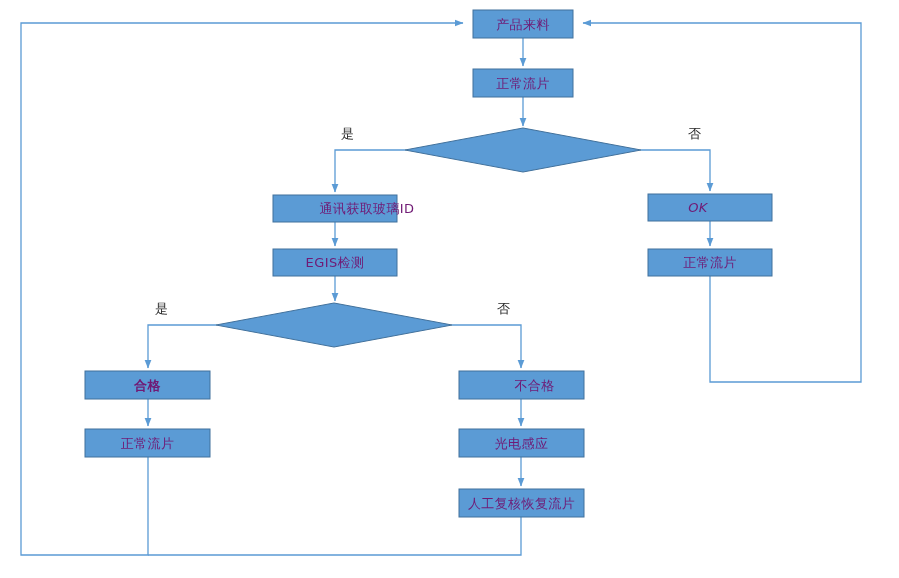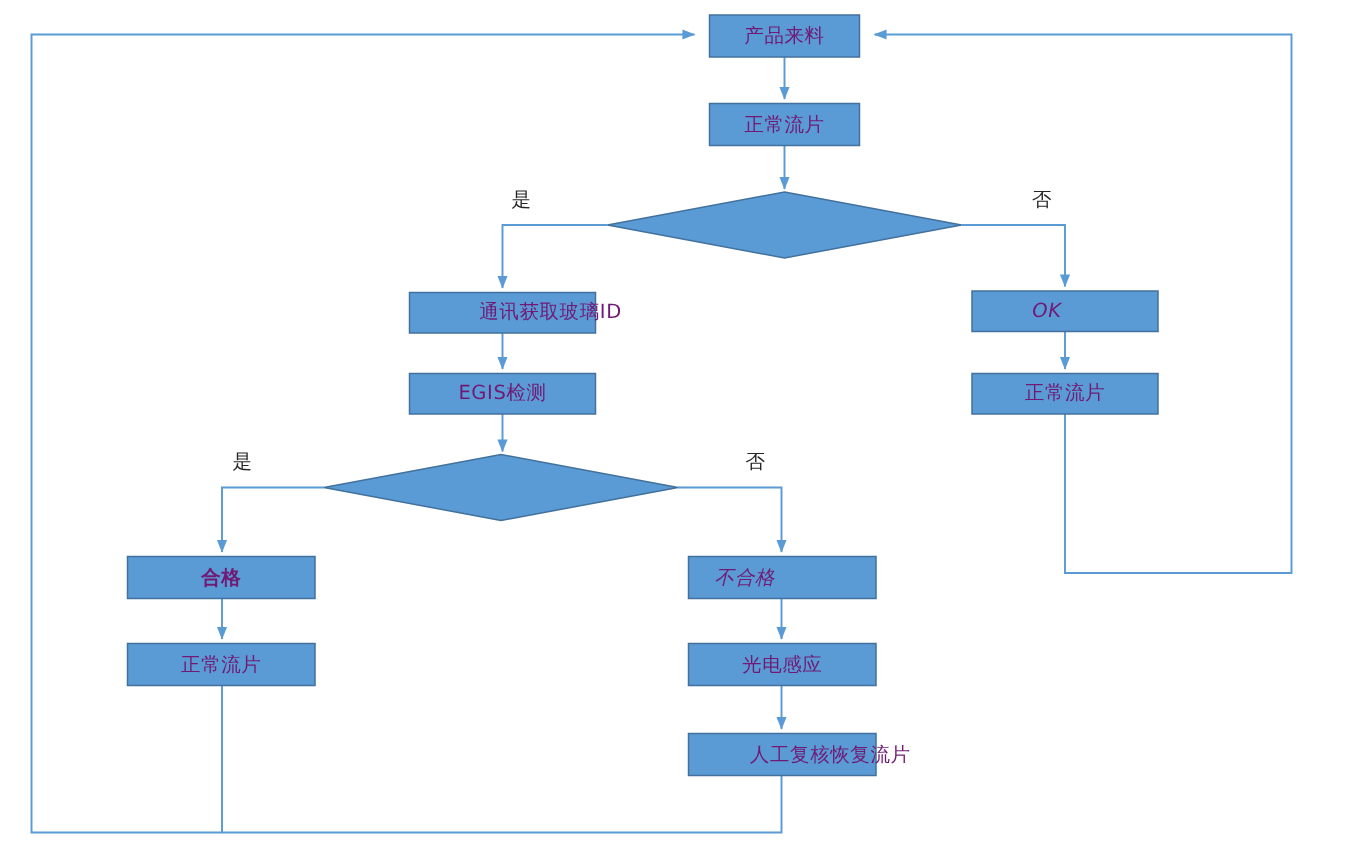--- a/index.html
+++ b/index.html
@@ -118,25 +118,25 @@
 
   <div class="node-label" style="left:648px; top:194px; width:100px; height:27px;font-style:italic;">OK</div>
 
   <div class="node-label" style="left:648px; top:249px; width:124px; height:27px;">正常流片</div>
 
 
   <div class="node-label" style="left:85px; top:371px; width:125px; height:28px;font-weight:bold;">合格</div>
 
   <div class="node-label" style="left:85px; top:429px; width:125px; height:28px;">正常流片</div>
 
-  <div class="node-label" style="left:437px; top:371px; width:119px; height:28px;font-style:italic;">不合格</div>
+  <div class="node-label" style="left:475px; top:371px; width:119px; height:28px;">不合格</div>
 
   <div class="node-label" style="left:459px; top:429px; width:125px; height:28px;">光电感应</div>
 
-  <div class="node-label" style="left:459px; top:489px; width:125px; height:28px;margin-left:32px;">人工复核恢复流片</div>
+  <div class="node-label" style="left:459px; top:489px; width:125px; height:28px;">人工复核恢复流片</div>
 
   <div class="edge-label" style="left:341px; top:127px;">是</div>
 
   <div class="edge-label" style="left:688px; top:127px;">否</div>
 
   <div class="edge-label" style="left:155px; top:302px;">是</div>
 
   <div class="edge-label" style="left:497px; top:302px;">否</div>
 
 </div>

